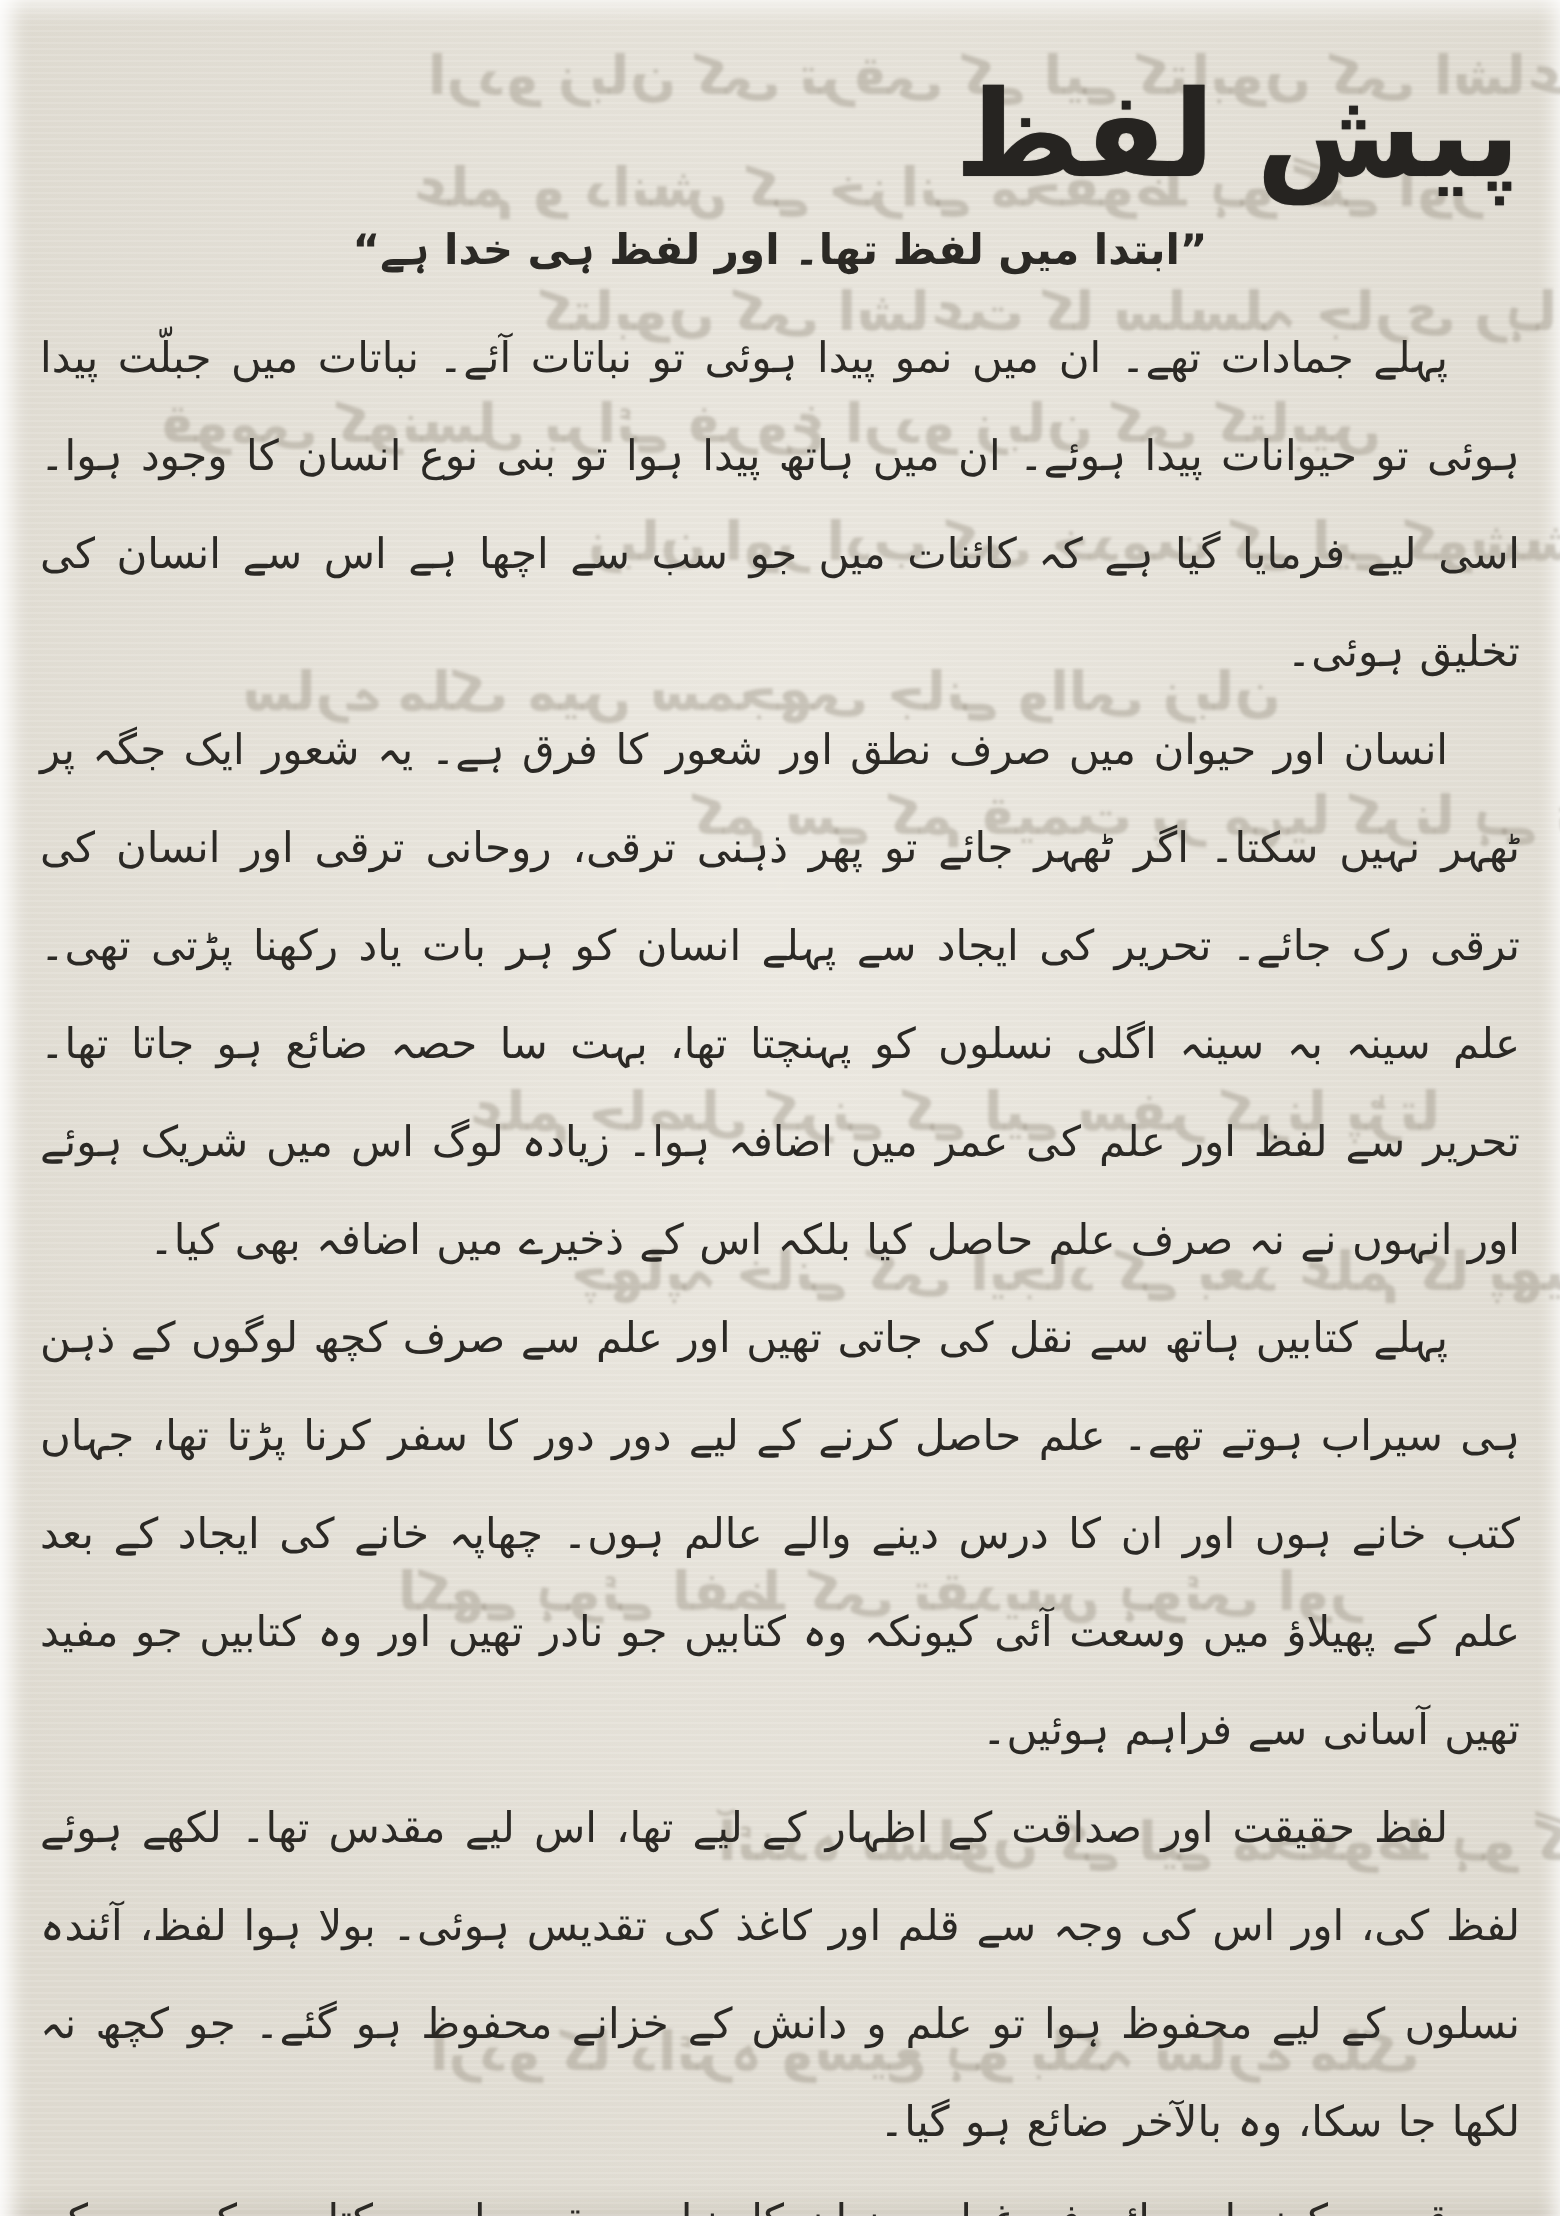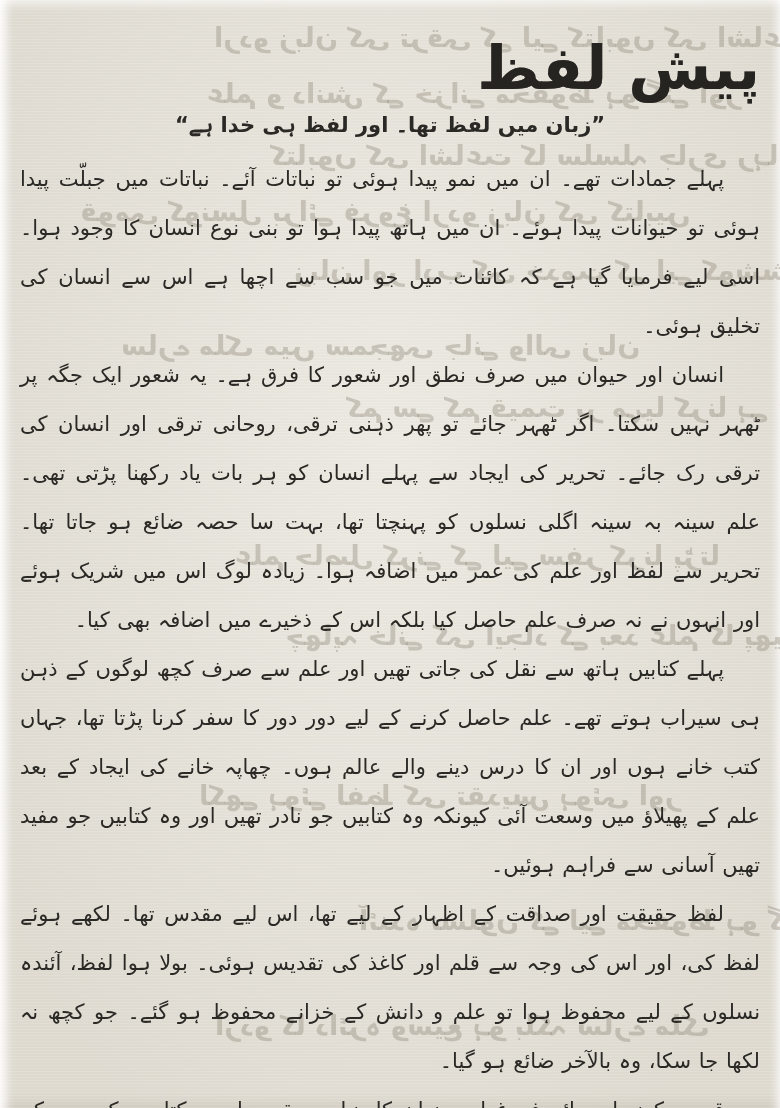--- a/index.html
+++ b/index.html
@@ -99,21 +99,21 @@
     <span class="g6">کم سے کم قیمت پر مہیا کرنا ہے تاکہ</span>
     <span class="g7">علم حاصل کرنے کے لیے سفر کرنا پڑتا</span>
     <span class="g8">چھاپہ خانے کی ایجاد کے بعد علم کا پھیلاؤ</span>
     <span class="g9">لکھے ہوئے لفظ کی تقدیس ہوئی اور</span>
     <span class="g10">آئندہ نسلوں کے لیے محفوظ ہو گئے</span>
     <span class="g11">اردو کا دائرہ وسیع ہو بلکہ سارے ملک</span>
   </div>
 
   <div class="content">
     <h1 class="title">پیش لفظ</h1>
-    <div class="epigraph">”زبان میں لفظ تھا۔ اور لفظ ہی خدا ہے“</div>
+    <div class="epigraph">”ابتدا میں لفظ تھا۔ اور لفظ ہی خدا ہے“</div>
     <p class="para">پہلے جمادات تھے۔ ان میں نمو پیدا ہوئی تو نباتات آئے۔ نباتات میں جبلّت پیدا ہوئی تو حیوانات پیدا ہوئے۔ ان میں ہاتھ پیدا ہوا تو بنی نوع انسان کا وجود ہوا۔ اسی لیے فرمایا گیا ہے کہ کائنات میں جو سب سے اچھا ہے اس سے انسان کی تخلیق ہوئی۔</p>
     <p class="para">انسان اور حیوان میں صرف نطق اور شعور کا فرق ہے۔ یہ شعور ایک جگہ پر ٹھہر نہیں سکتا۔ اگر ٹھہر جائے تو پھر ذہنی ترقی، روحانی ترقی اور انسان کی ترقی رک جائے۔ تحریر کی ایجاد سے پہلے انسان کو ہر بات یاد رکھنا پڑتی تھی۔ علم سینہ بہ سینہ اگلی نسلوں کو پہنچتا تھا، بہت سا حصہ ضائع ہو جاتا تھا۔ تحریر سے لفظ اور علم کی عمر میں اضافہ ہوا۔ زیادہ لوگ اس میں شریک ہوئے اور انہوں نے نہ صرف علم حاصل کیا بلکہ اس کے ذخیرے میں اضافہ بھی کیا۔</p>
     <p class="para">پہلے کتابیں ہاتھ سے نقل کی جاتی تھیں اور علم سے صرف کچھ لوگوں کے ذہن ہی سیراب ہوتے تھے۔ علم حاصل کرنے کے لیے دور دور کا سفر کرنا پڑتا تھا، جہاں کتب خانے ہوں اور ان کا درس دینے والے عالم ہوں۔ چھاپہ خانے کی ایجاد کے بعد علم کے پھیلاؤ میں وسعت آئی کیونکہ وہ کتابیں جو نادر تھیں اور وہ کتابیں جو مفید تھیں آسانی سے فراہم ہوئیں۔</p>
     <p class="para">لفظ حقیقت اور صداقت کے اظہار کے لیے تھا، اس لیے مقدس تھا۔ لکھے ہوئے لفظ کی، اور اس کی وجہ سے قلم اور کاغذ کی تقدیس ہوئی۔ بولا ہوا لفظ، آئندہ نسلوں کے لیے محفوظ ہوا تو علم و دانش کے خزانے محفوظ ہو گئے۔ جو کچھ نہ لکھا جا سکا، وہ بالآخر ضائع ہو گیا۔</p>
     <p class="para">قومی کونسل برائے فروغ اردو زبان کا بنیادی مقصد اچھی کتابیں، کم سے کم قیمت پر مہیا کرنا ہے تاکہ اردو کا دائرہ نہ صرف وسیع ہو بلکہ سارے ملک میں سمجھی جانے والی، بولی جانے</p>
   </div>
 
 </div>
 
 </body></html>

